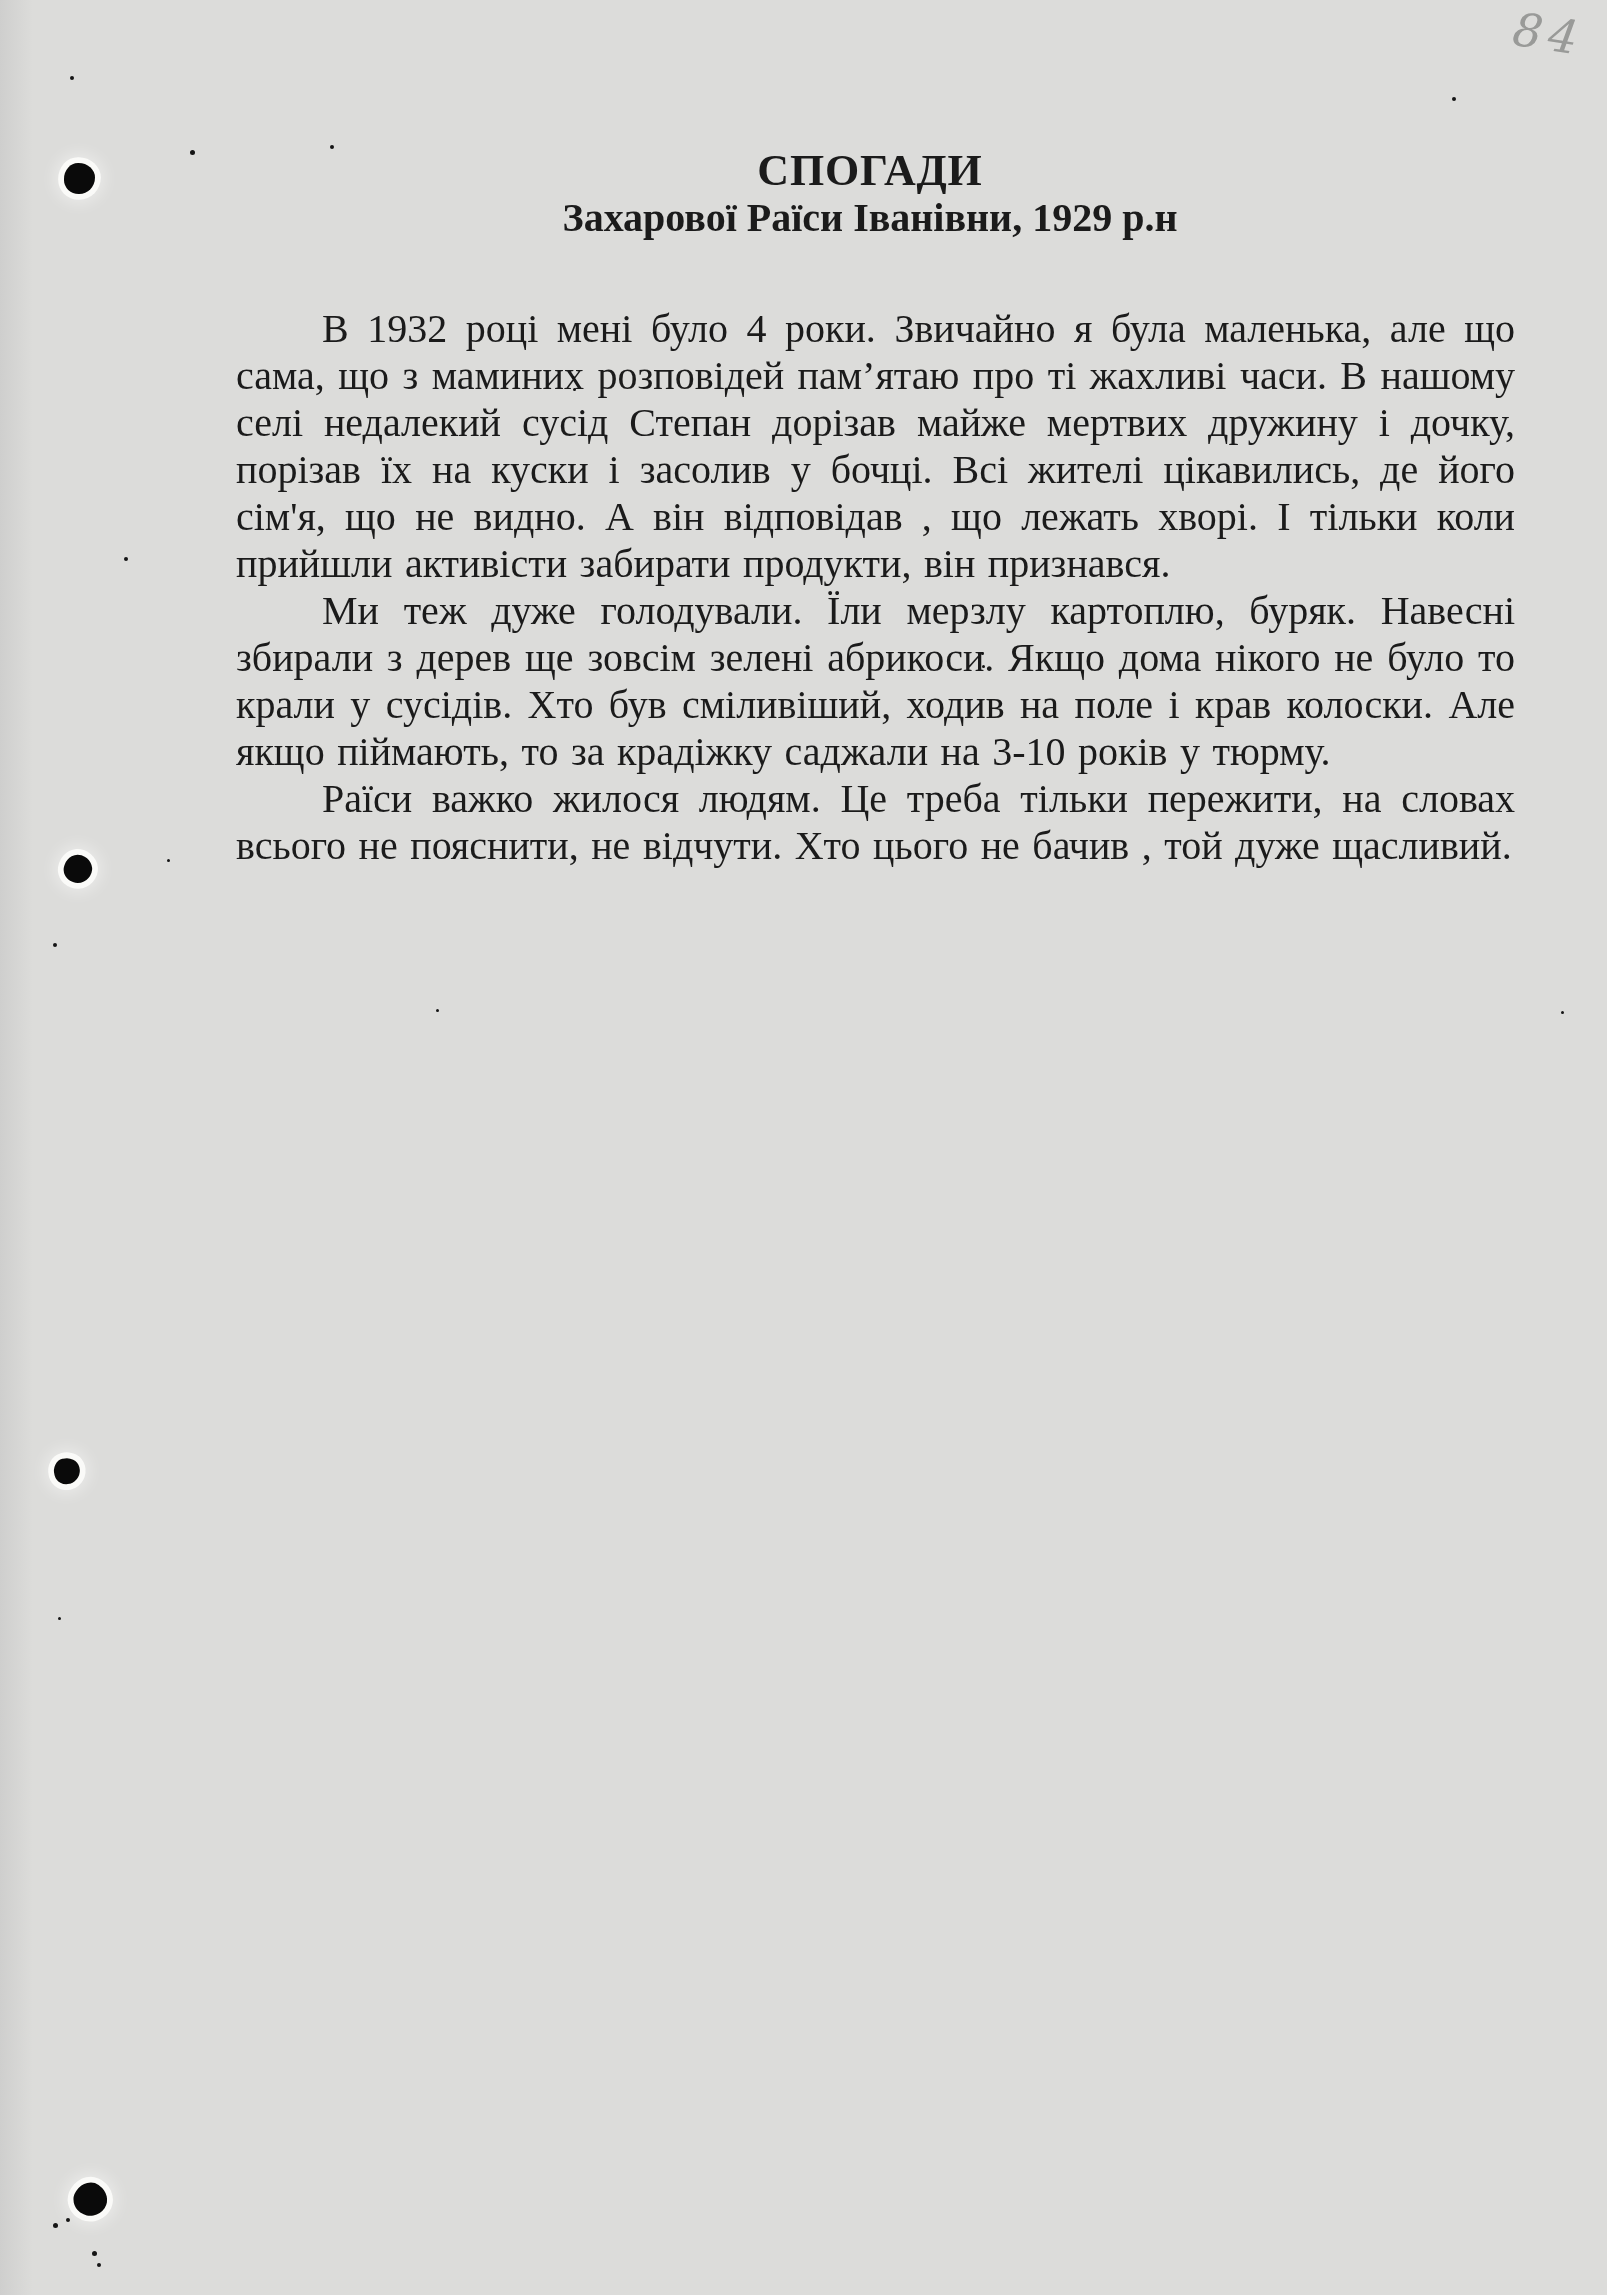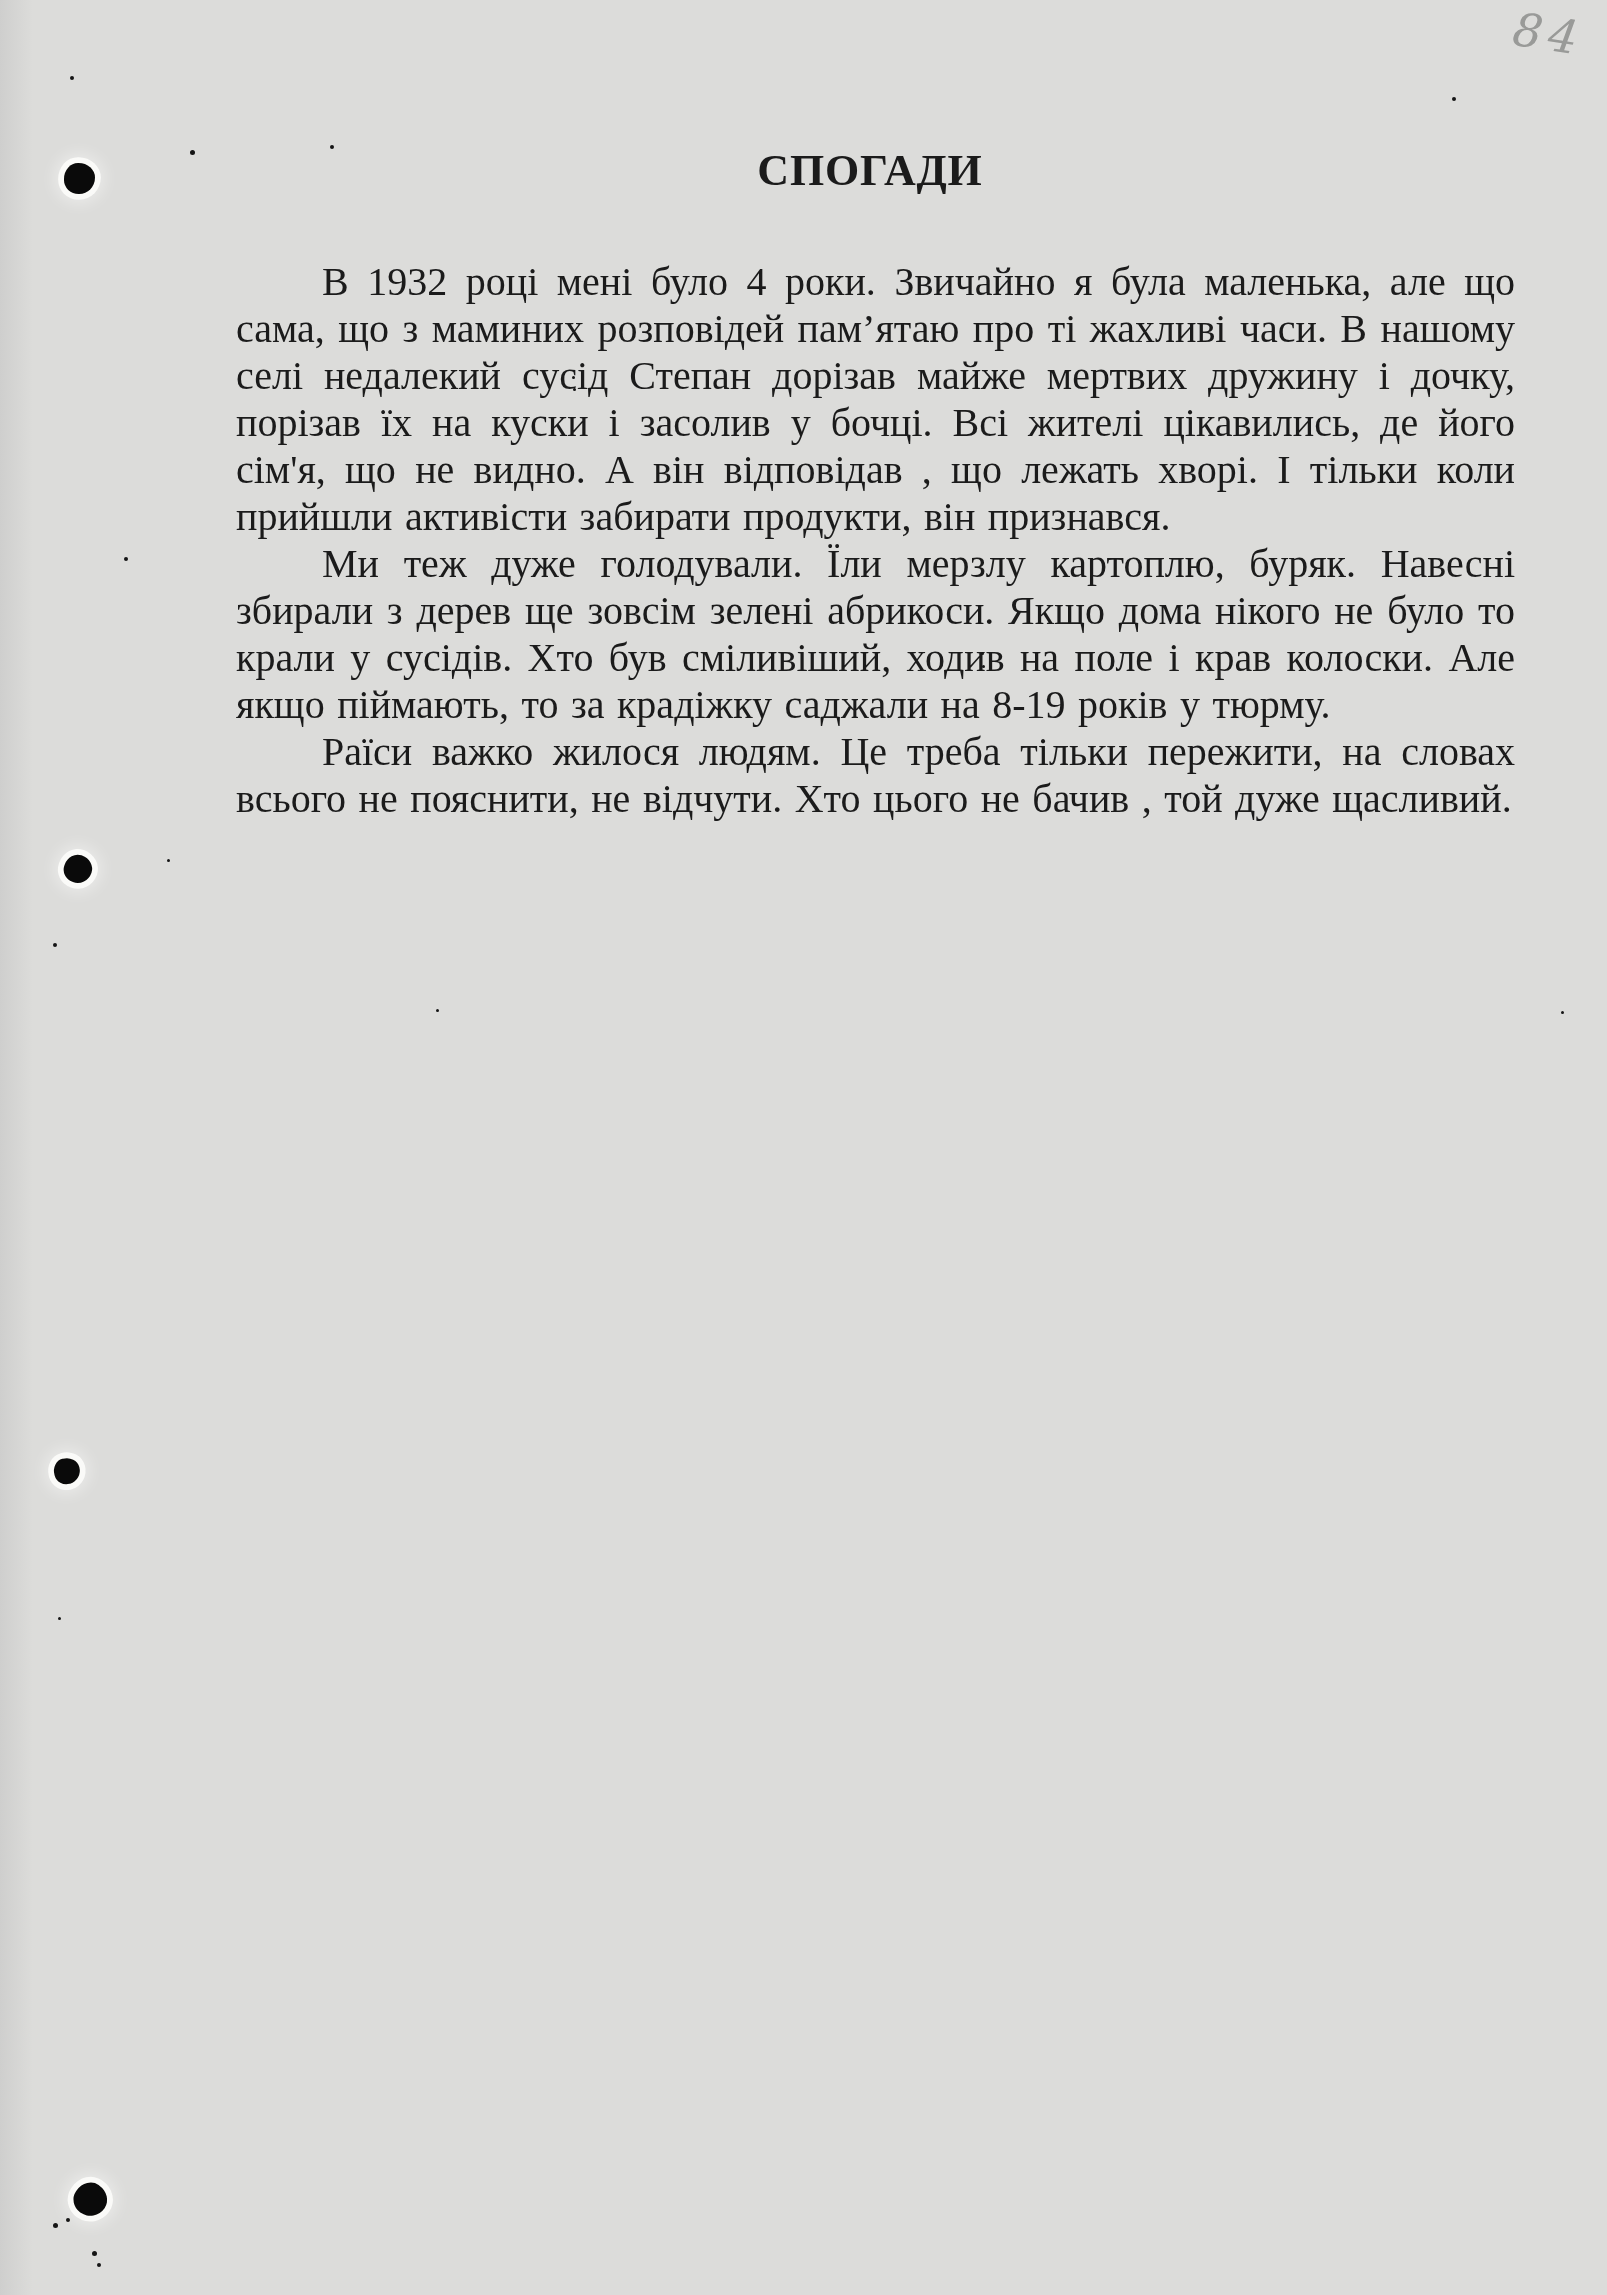--- a/index.html
+++ b/index.html
@@ -77,25 +77,26 @@
 </head>
 <body>
 
 <div class="scan">
 
   <div class="pagenum">84</div>
 
   <div class="doc">
     <div class="doc-header">
       <div class="doc-title">СПОГАДИ</div>
+      <div class="doc-subtitle">Захарової Раїси Іванівни, 1929 р.н</div>
     </div>
 
     <div class="doc-body">
       <p>В 1932 році мені було 4 роки. Звичайно я була маленька, але що сама, що з маминих розповідей пам’ятаю про ті жахливі часи. В нашому селі недалекий сусід Степан дорізав майже мертвих дружину і дочку, порізав їх на куски і засолив у бочці. Всі жителі цікавились, де його сім'я, що не видно. А він відповідав , що лежать хворі. І тільки коли прийшли активісти забирати продукти, він признався.</p>
-      <p>Ми теж дуже голодували. Їли мерзлу картоплю, буряк. Навесні збирали з дерев ще зовсім зелені абрикоси. Якщо дома нікого не було то крали у сусідів. Хто був сміливіший, ходив на поле і крав колоски. Але якщо піймають, то за крадіжку саджали на 8-19 років у тюрму.</p>
+      <p>Ми теж дуже голодували. Їли мерзлу картоплю, буряк. Навесні збирали з дерев ще зовсім зелені абрикоси. Якщо дома нікого не було то крали у сусідів. Хто був сміливіший, ходив на поле і крав колоски. Але якщо піймають, то за крадіжку саджали на 3-10 років у тюрму.</p>
       <p>Раїси важко жилося людям. Це треба тільки пережити, на словах всього не пояснити, не відчути. Хто цього не бачив , той дуже щасливий.</p>
     </div>
   </div>
 
   <div class="hole hole-1"></div>
   <div class="hole hole-2"></div>
   <div class="hole hole-3"></div>
   <div class="hole hole-4"></div>
 
   <div class="speck" style="left:70px;  top:76px;   width:4.1px; height:4.1px;"></div>

